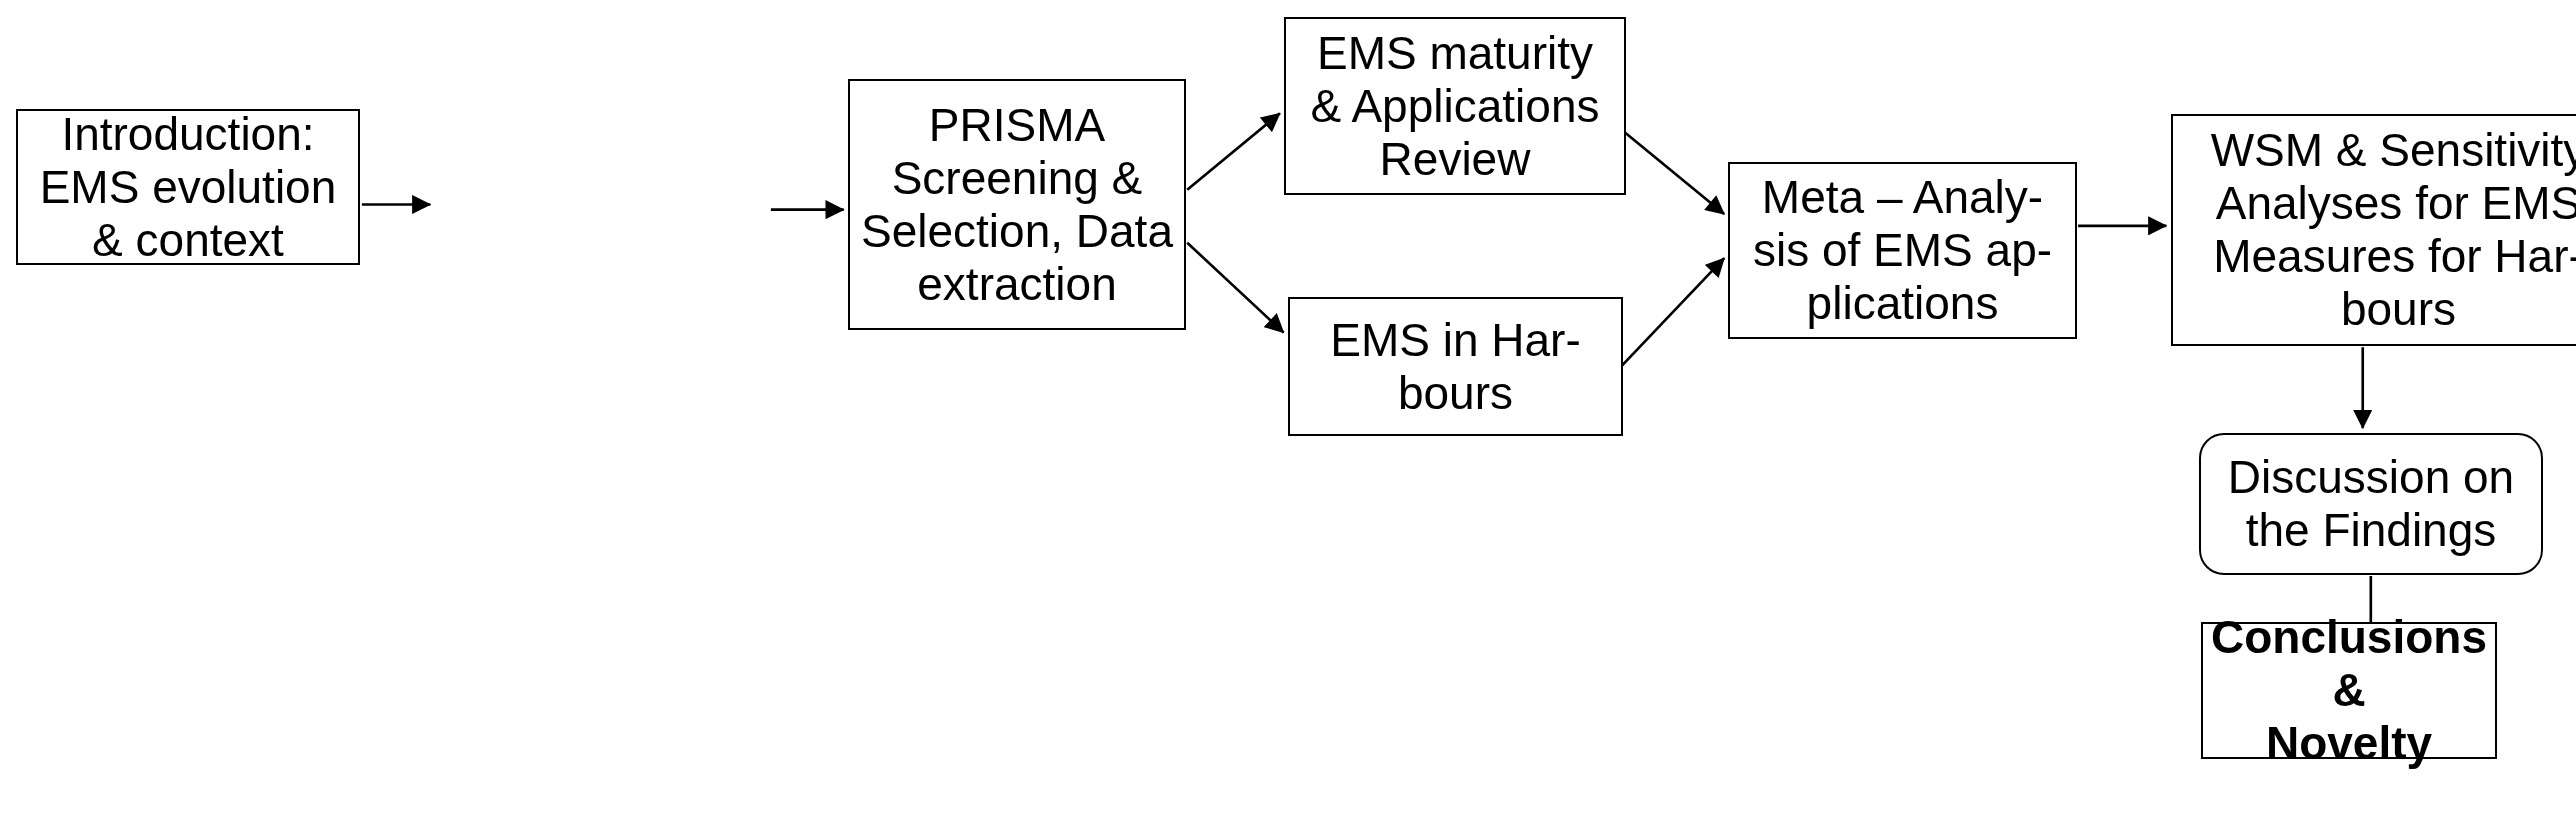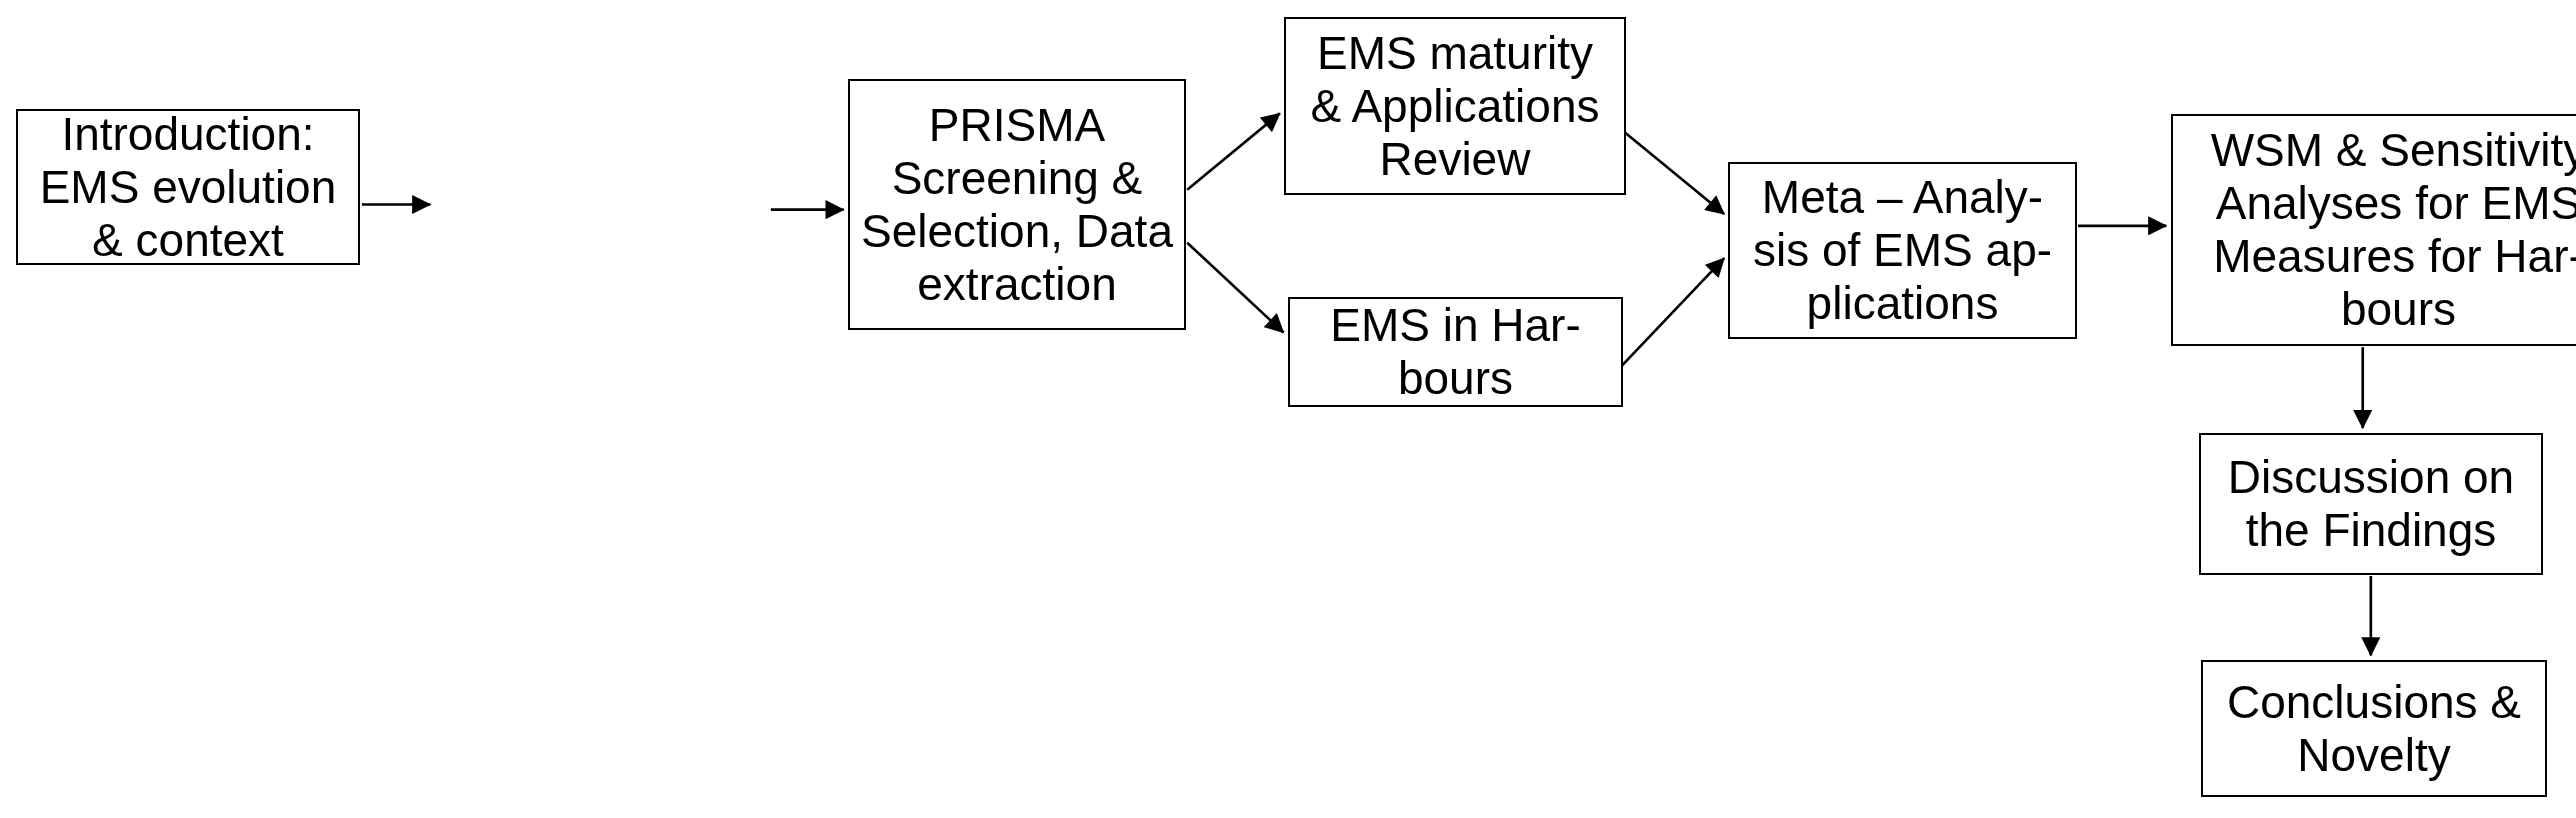--- a/index.html
+++ b/index.html
@@ -40,25 +40,25 @@
   }
   #arrows line {
     stroke: #000000;
     stroke-width: 3.6px;
   }
   
   #box-intro       { left: 16px;   top: 109px; width: 344px; height: 156px; }
   #box-methods     { left: 434px;  top: 118px; width: 335px; height: 180px; }
   #box-prisma      { left: 848px; top: 79px; width: 338px; height: 251px; }
   #box-maturity    { left: 1284px; top: 17px;  width: 342px; height: 178px; }
-  #box-harbours    { left: 1288px; top: 297px; width: 335px; height: 110px; }
+  #box-harbours    { left: 1288px; top: 297px; width: 335px; height: 139px; }
   #box-meta        { left: 1728px; top: 138px; width: 349px; height: 177px; margin-top: 24px; }
   #box-wsm         { left: 2171px; top: 114px; width: 455px; height: 232px; align-items: center; }
-  #box-discussion  { left: 2199px; top: 433px; width: 344px; height: 142px; }
-  #box-conclusions { left: 2201px; top: 660px; width: 346px; height: 137px; }
+  #box-discussion  { left: 2199px; top: 433px; width: 344px; height: 142px; border-radius: 25px; }
+  #box-conclusions { left: 2201px; top: 622px; width: 296px; height: 137px; font-weight: bold; }
 </style>
 </head>
 <body>
 
 <div id="canvas">
 
   <svg id="arrows" viewBox="0 0 3500 1112" xmlns="http://www.w3.org/2000/svg">
     <defs>
       <marker id="ah" markerUnits="userSpaceOnUse" markerWidth="27" markerHeight="26" viewBox="0 0 10 10" refX="9.5" refY="5" orient="auto">
         <path d="M0,0 L10,5 L0,10 Z" fill="#000000"></path>

